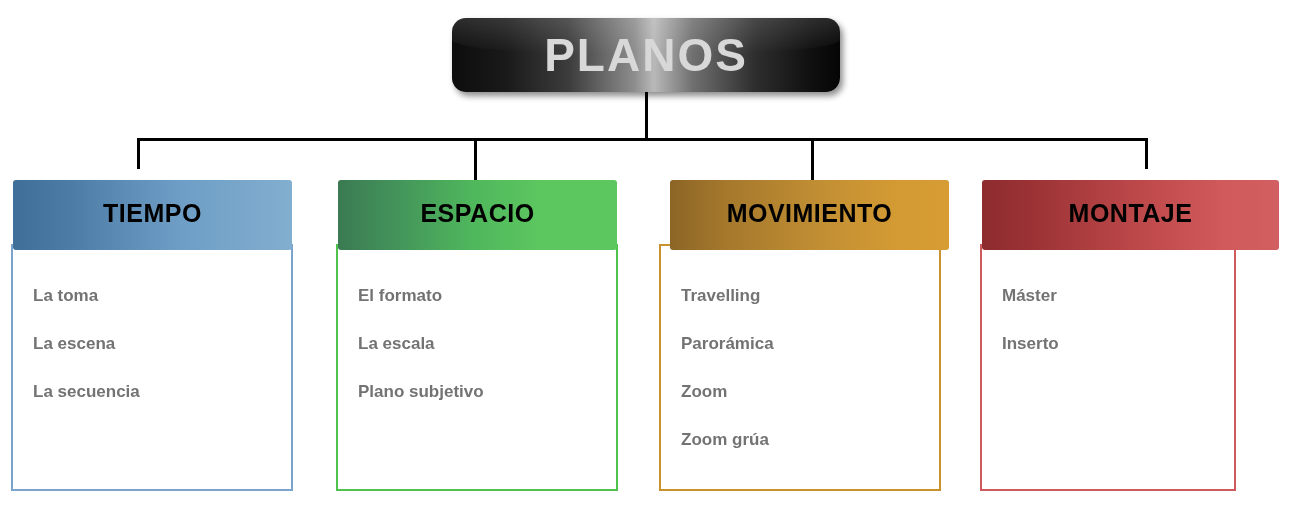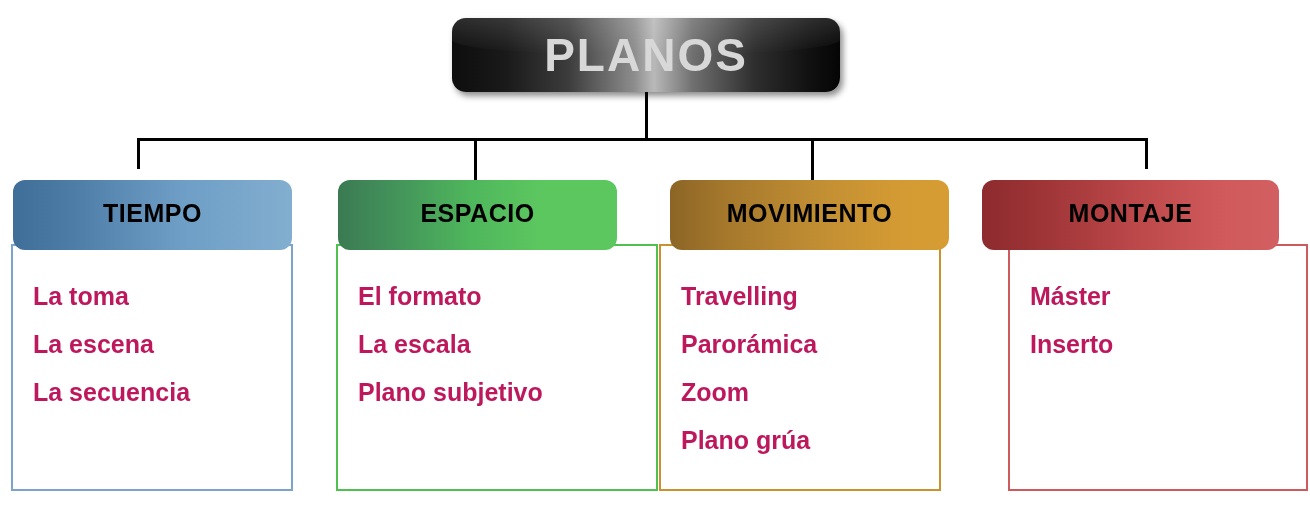--- a/index.html
+++ b/index.html
@@ -76,21 +76,21 @@
   
   .column {
     position: absolute;
     top: 172px;
   }
   .col-header {
     position: absolute;
     left: 2px;
     top: 0;
     height: 70px;
-    border-radius: 12px;
+    border-radius: 3px;
     display: flex;
     align-items: center;
     justify-content: center;
     z-index: 4;
   }
   .col-header-label {
     color: #000000;
     font-size: 25px;
     font-weight: bold;
     letter-spacing: 0.5px;
@@ -103,43 +103,43 @@
     left: 0;
     top: 64px;
     background: #ffffff;
     border-style: solid;
     border-width: 2px;
     box-sizing: border-box;
     z-index: 2;
     padding: 26px 0 0 20px;
   }
   .col-item {
-    color: #be185d;
-    font-size: 25px;
+    color: #737373;
+    font-size: 17px;
     font-weight: bold;
     line-height: 48px;
     white-space: nowrap;
   }
 
   
   #col-0 { left: 11px; width: 282px; }
   #col-0 .col-header { width: 279px; }
   #col-0 .col-body   { width: 282px; height: 247px; border-color: #7ba3cb; }
 
   #col-1 { left: 336px; width: 282px; }
   #col-1 .col-header { width: 279px; }
-  #col-1 .col-body   { width: 322px; height: 247px; border-color: #4ec14e; }
+  #col-1 .col-body   { width: 282px; height: 247px; border-color: #4ec14e; }
 
   #col-2 { left: 659px; width: 282px; }
   #col-2 .col-header { width: 279px; margin-left: 9px; }
   #col-2 .col-body   { width: 282px; height: 247px; border-color: #c8922e; }
 
   #col-3 { left: 980px; width: 300px; }
   #col-3 .col-header { width: 297px; }
-  #col-3 .col-body   { width: 300px; height: 247px; border-color: #cf5a5e; margin-left: 28px; }
+  #col-3 .col-body   { width: 256px; height: 247px; border-color: #cf5a5e; }
 
   
   .hdr-blue   { background: linear-gradient(to right, #3f6f99 0%, #4c7ba5 20%, #6e9ec6 60%, #82aecf 100%); }
   .hdr-green  { background: linear-gradient(to right, #3b7a52 0%, #42905a 18%, #4fb75c 48%, #5cc65f 72%, #5cc75f 100%); }
   .hdr-orange { background: linear-gradient(to right, #8c6526 0%, #a5782c 20%, #c28f33 55%, #d39a33 80%, #d79d34 100%); }
   .hdr-red    { background: linear-gradient(to right, #8d2b2e 0%, #9c3335 18%, #bf4a4c 55%, #d05a5c 82%, #d25f61 100%); }
 </style>
 </head>
 <body>
 
@@ -176,21 +176,21 @@
     <div class="col-header hdr-green">
       <span class="col-header-label">ESPACIO</span>
     </div>
   </div>
 
   <div class="column" id="col-2">
     <div class="col-body">
       <div class="col-item">Travelling</div>
       <div class="col-item">Parorámica</div>
       <div class="col-item">Zoom</div>
-      <div class="col-item">Plano grúa</div>
+      <div class="col-item">Zoom grúa</div>
     </div>
     <div class="col-header hdr-orange">
       <span class="col-header-label">MOVIMIENTO</span>
     </div>
   </div>
 
   <div class="column" id="col-3">
     <div class="col-body">
       <div class="col-item">Máster</div>
       <div class="col-item">Inserto</div>

